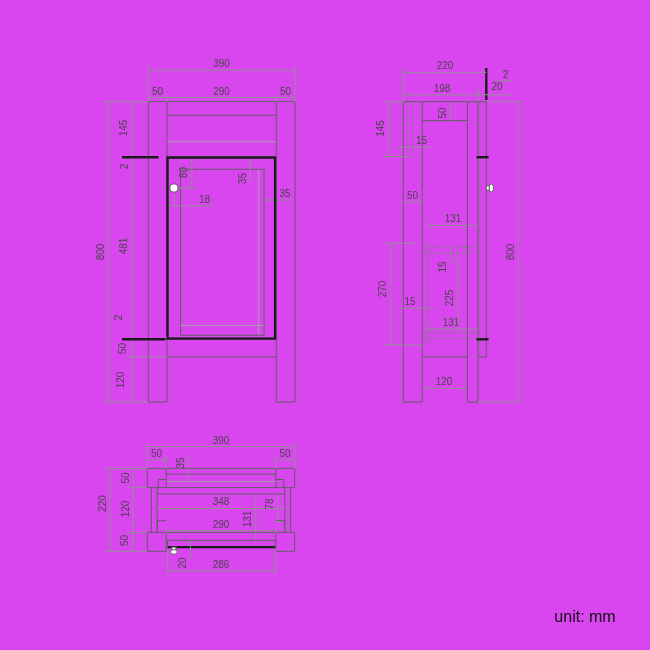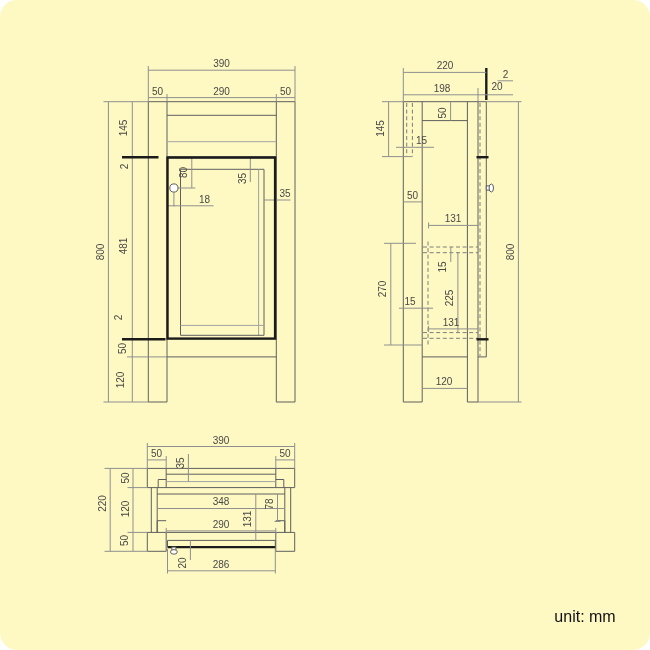--- a/index.html
+++ b/index.html
@@ -1,16 +1,16 @@
 <!DOCTYPE html>
 <html><head>
 <meta charset="utf-8">
 <style>
   html,body{margin:0;padding:0;background:#ffffff;}
-  .page{position:relative;width:650px;height:650px;background:#fef9c3;overflow:hidden;border-radius:17px;}
+  .page{position:relative;width:650px;height:650px;background:#d946ef;overflow:hidden;}
   svg{position:absolute;left:0;top:0;}
   .n{stroke:#5f5f5f;stroke-width:1;fill:none;}
   .l{stroke:#a3a3a3;stroke-width:1;fill:none;}
   .b{stroke:#1b1b1b;stroke-width:2.4;fill:none;}
   .d{stroke:#8f8f8f;stroke-width:1;fill:none;}
   .h{stroke:#7d7d7d;stroke-width:1;fill:none;stroke-dasharray:4 2.6;}
   text{font:10px "Liberation Sans","DejaVu Sans",sans-serif;fill:#474747;text-anchor:middle;}
   text.unit{font:16px "Liberation Sans","DejaVu Sans",sans-serif;fill:#111111;}
   .white{fill:#ffffff;}
 </style>

